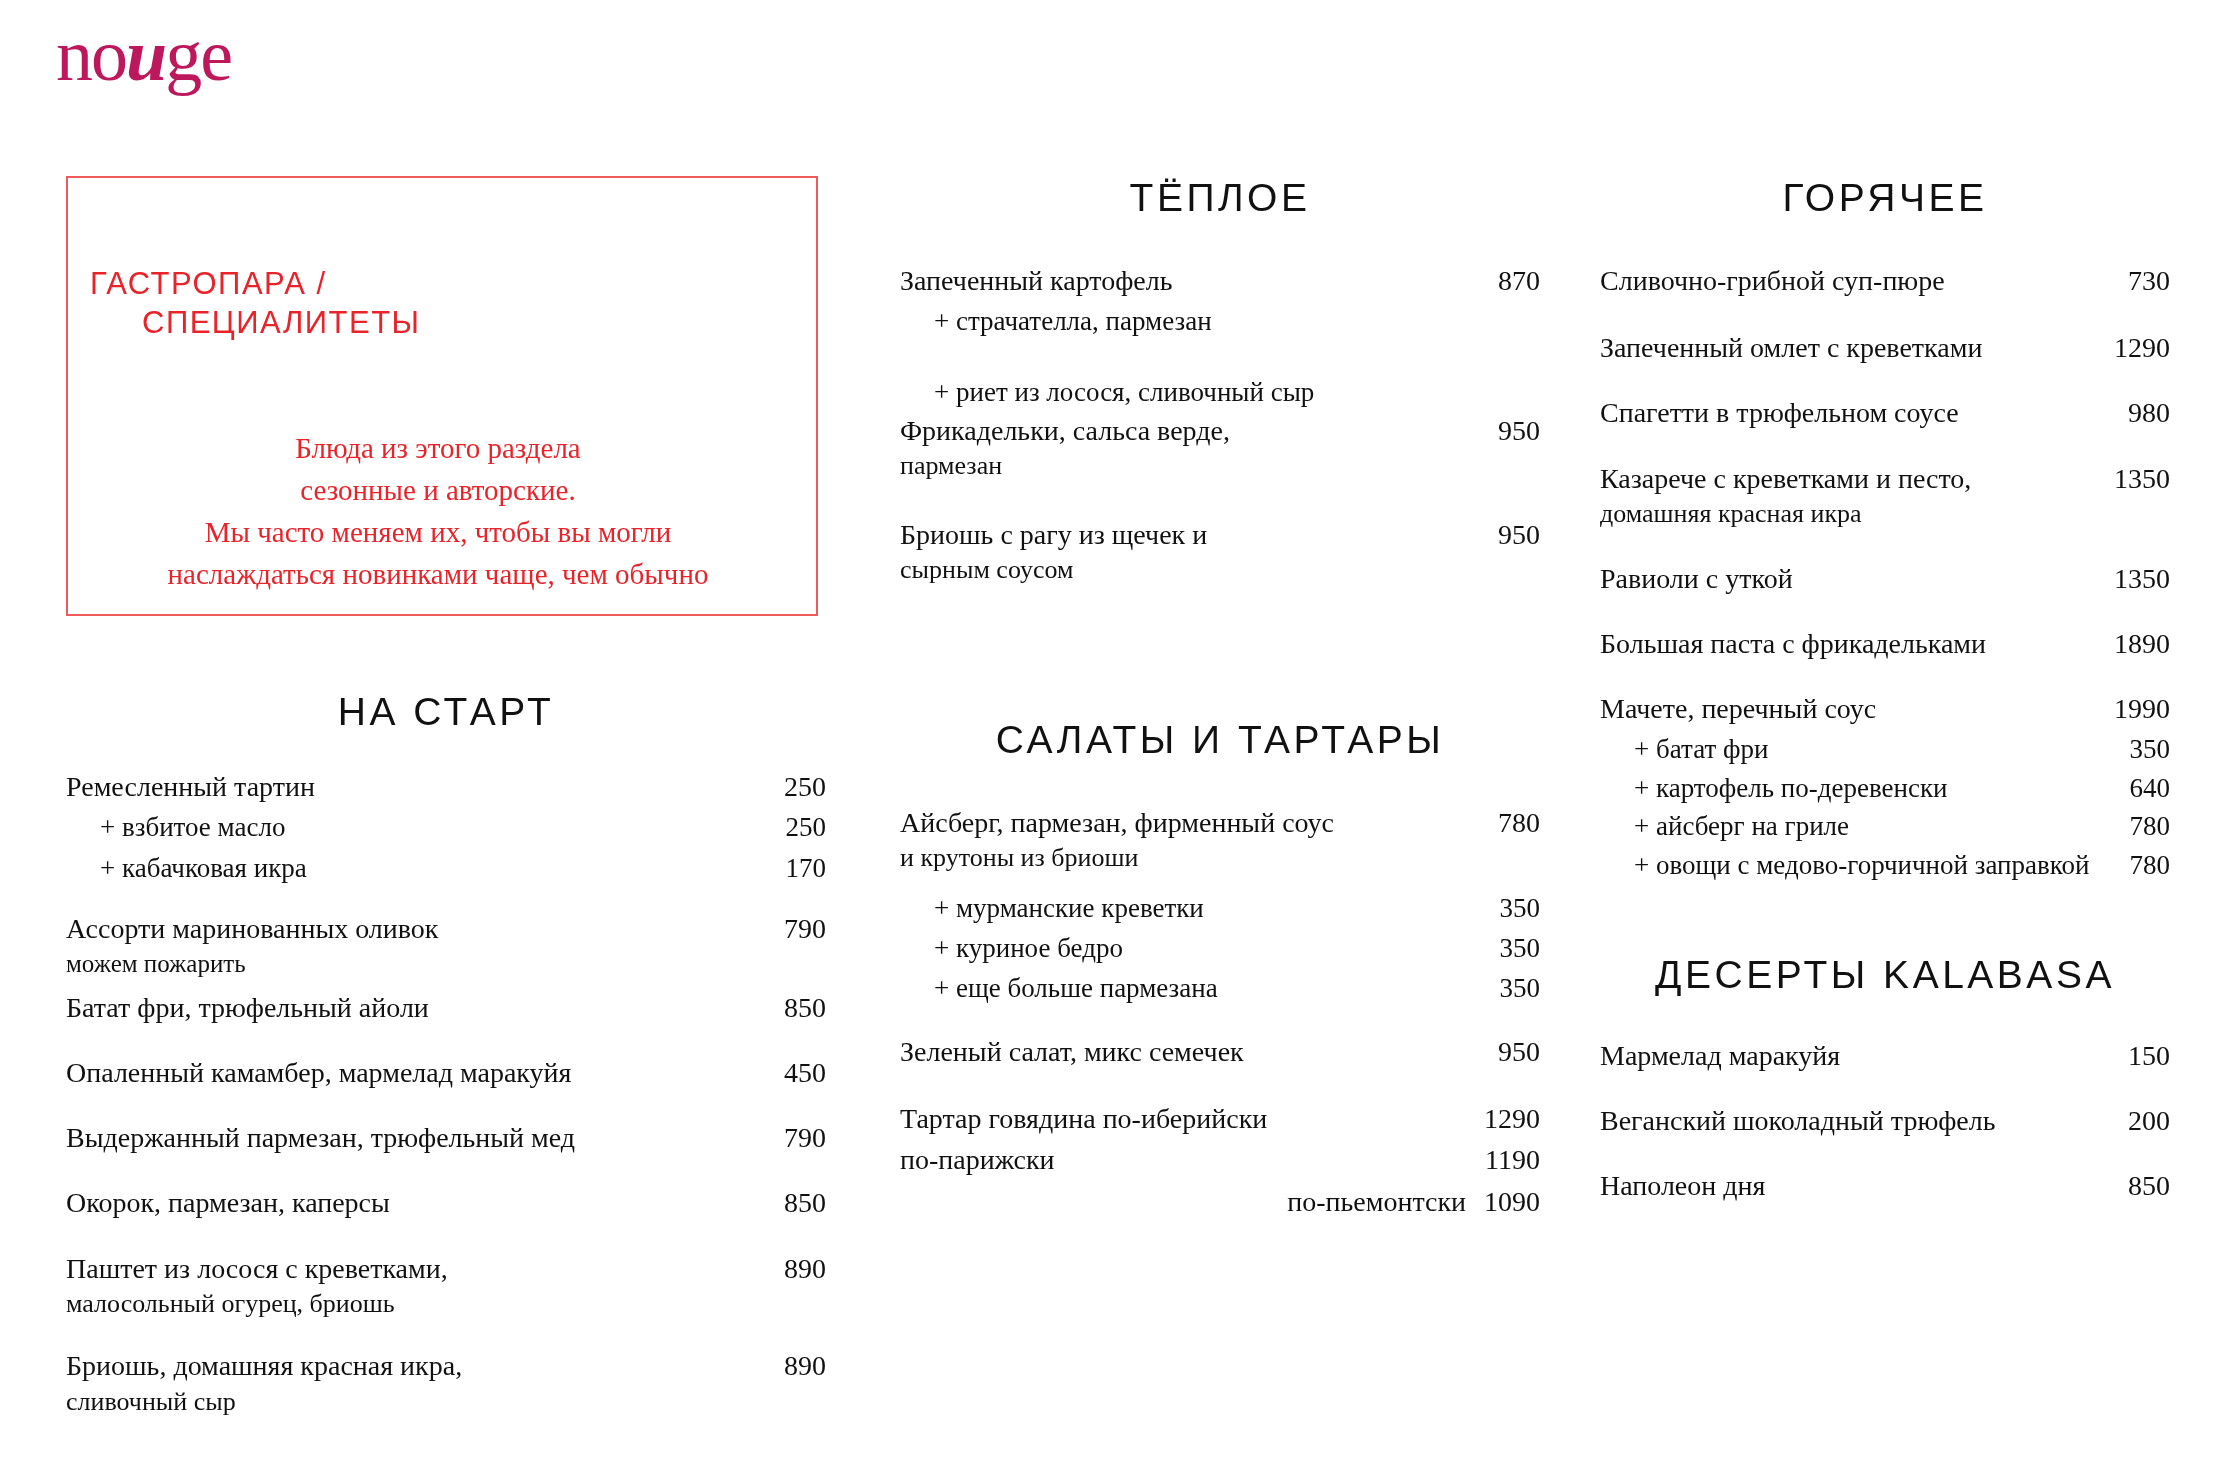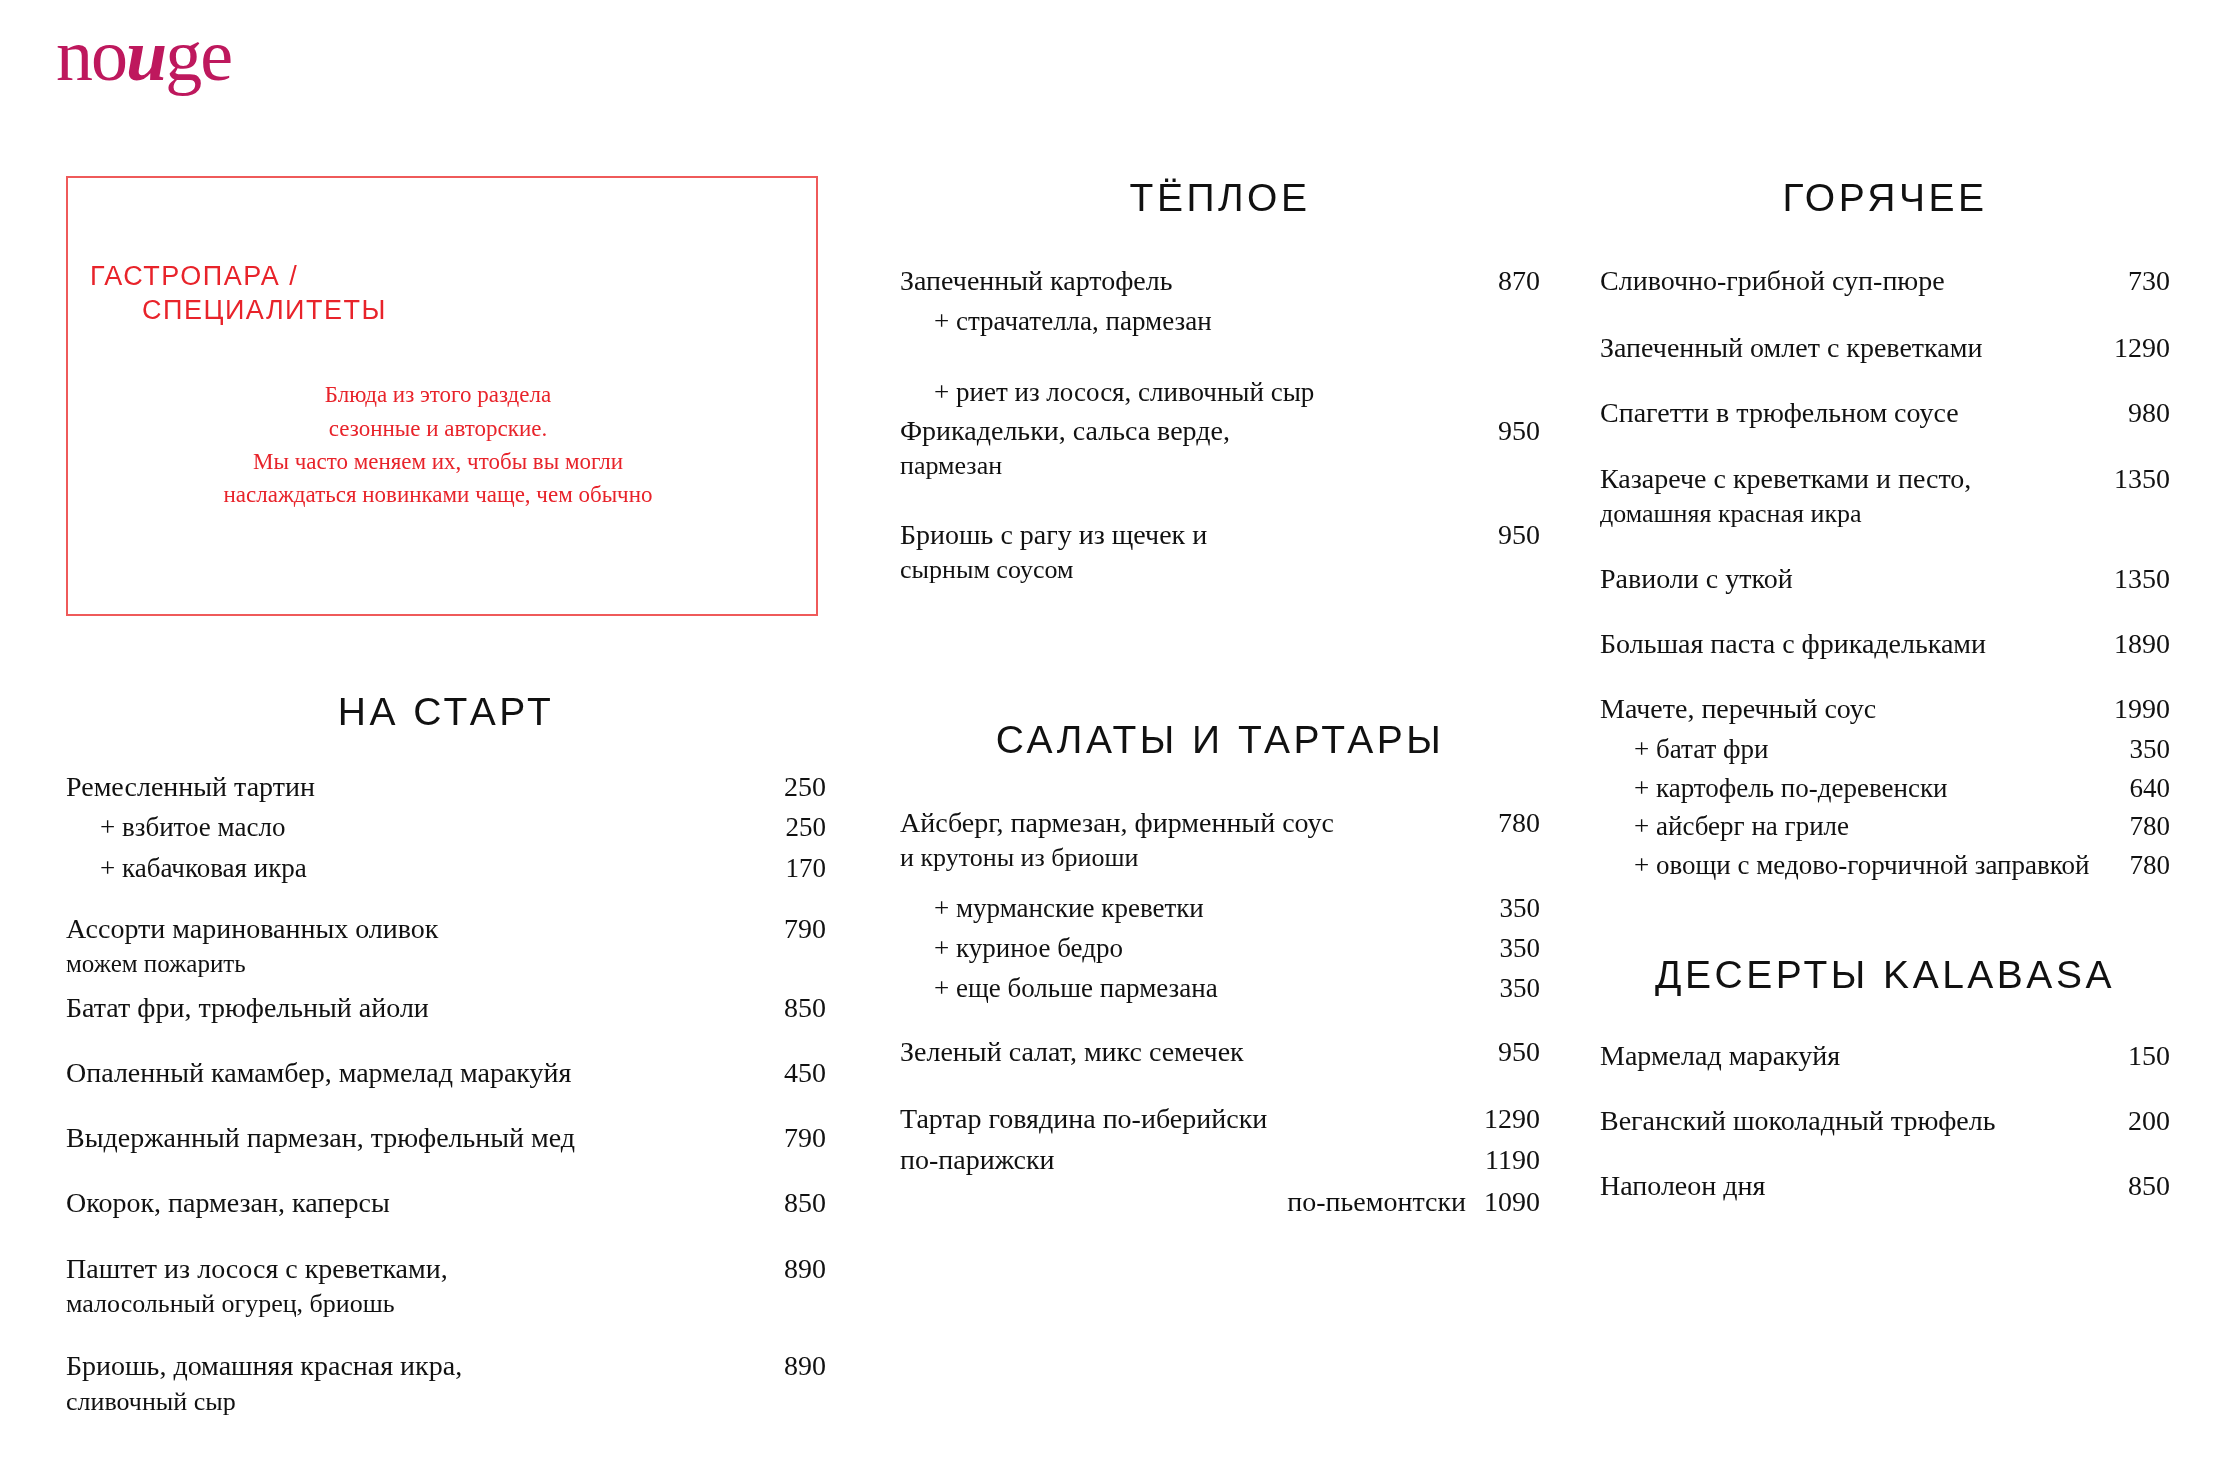--- a/index.html
+++ b/index.html
@@ -55,34 +55,34 @@
     border: 2px solid #ef5a5a;
     box-sizing: border-box;
     width: 752px;
     height: 440px;
     padding: 46px 30px 20px 22px;
     position: relative;
   }
   .special-title {
     color: #e8232a;
     font-family: "Liberation Sans", sans-serif;
-    font-size: 27px;
+    font-size: 31px;
     letter-spacing: 1.5px;
     line-height: 1.28;
     font-weight: 400;
     white-space: pre-line;
   }
   .special-title .ln2 { padding-left: 52px; display:block; }
   .special-body {
     color: #e8232a;
     font-family: "Liberation Serif", serif;
-    font-size: 23px;
+    font-size: 29px;
     line-height: 1.45;
     text-align: center;
-    margin-top: 16px;
+    margin-top: 44px;
     padding: 0 10px;
   }
   .special-body div { white-space: nowrap; }
 
   
   .sec-head {
     font-family: "Liberation Sans", sans-serif;
     font-size: 39px;
     letter-spacing: 3.5px;
     text-align: center;

